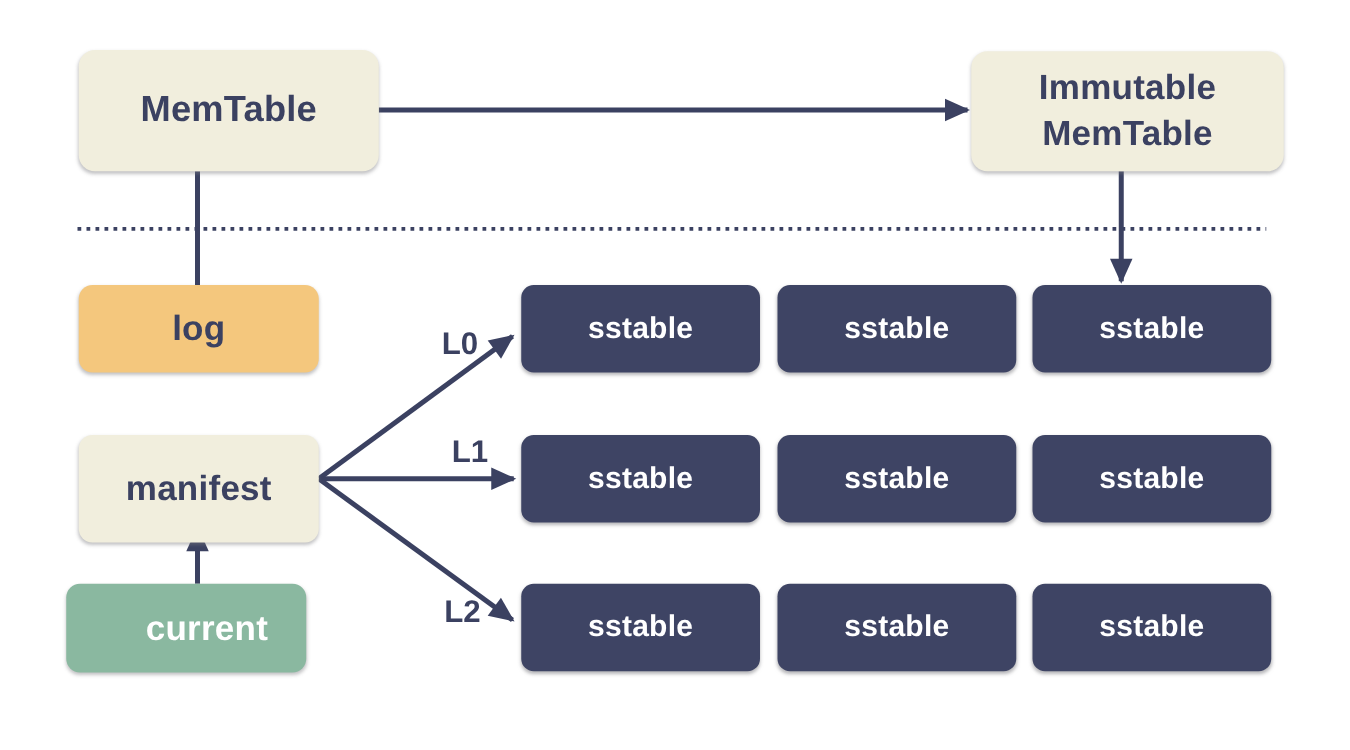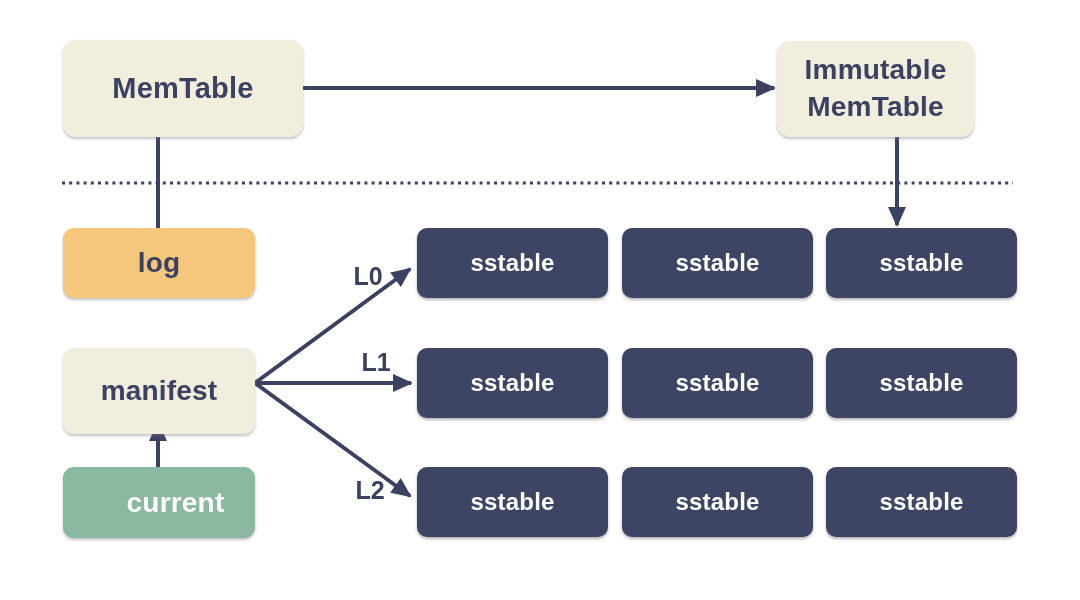--- a/index.html
+++ b/index.html
@@ -28,25 +28,25 @@
     box-sizing:border-box;
     font-weight:600;
     letter-spacing:0.2px;
   }
   .cream{background:var(--box-cream);color:var(--ink);}
   .orange{background:var(--box-orange);color:var(--ink);}
   .green{background:var(--box-green);color:var(--text-light);}
   .navy{background:var(--box-navy);color:var(--text-light);box-shadow:0 2px 3px rgba(120,120,125,0.55);}
 
   #memtable{left:63px;top:40px;width:240px;height:97px;font-size:29px;border-radius:13px;}
-  #immutable{left:777px;top:41px;width:197px;height:96px;font-size:28px;line-height:1.32;border-radius:13px;}
+  #immutable{left:777px;top:41px;width:250px;height:96px;font-size:28px;line-height:1.32;border-radius:13px;}
 
   #log{left:63px;top:228px;width:192px;height:70px;font-size:28px;}
   #manifest{left:63px;top:348px;width:192px;height:86px;font-size:28px;}
-  #current{left:63px;top:467px;width:192px;height:71px;font-size:28px;padding-left:33px;}
+  #current{left:53px;top:467px;width:192px;height:71px;font-size:28px;padding-left:33px;}
 
   .sstable{width:191px;height:70px;font-size:24px;font-weight:600;border-radius:10px;}
   .ss-col0{left:417px;} .ss-col1{left:622px;} .ss-col2{left:826px;}
   .ss-row0{top:228px;} .ss-row1{top:348px;} .ss-row2{top:467px;}
 
   .level-label{
     position:absolute;
     color:var(--ink);
     font-size:25px;font-weight:700;
     transform:translate(-50%,-50%);

